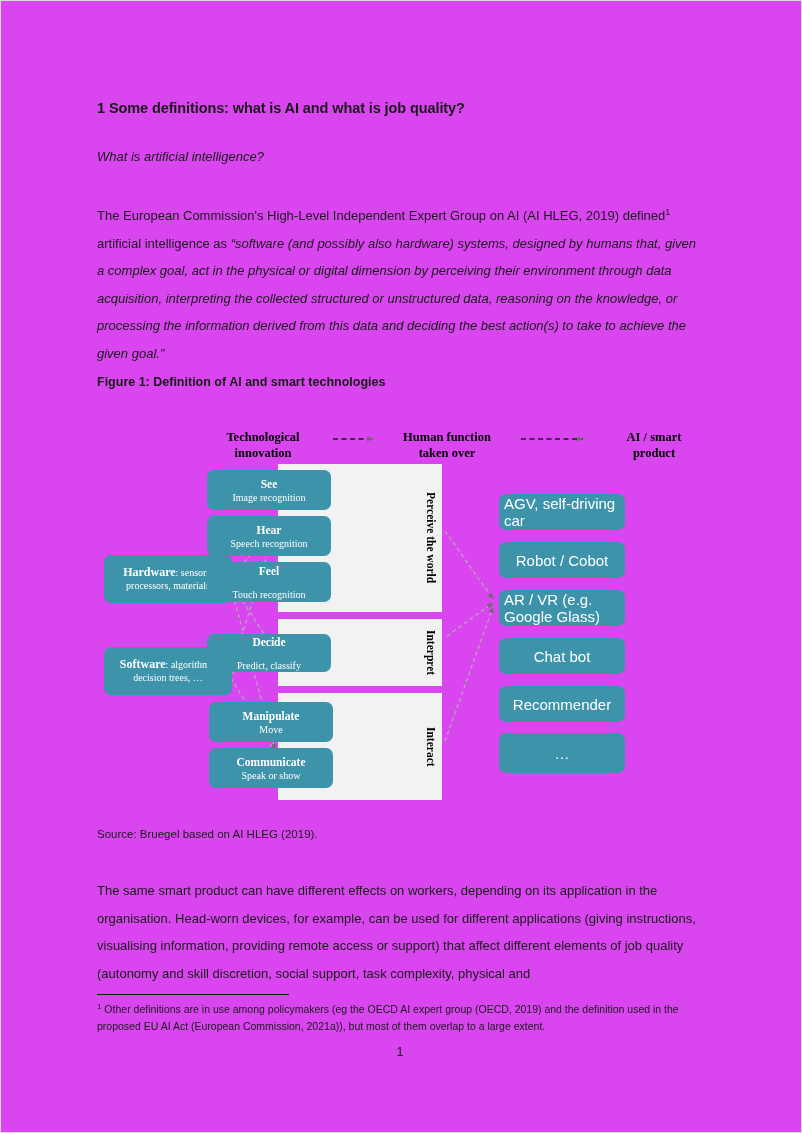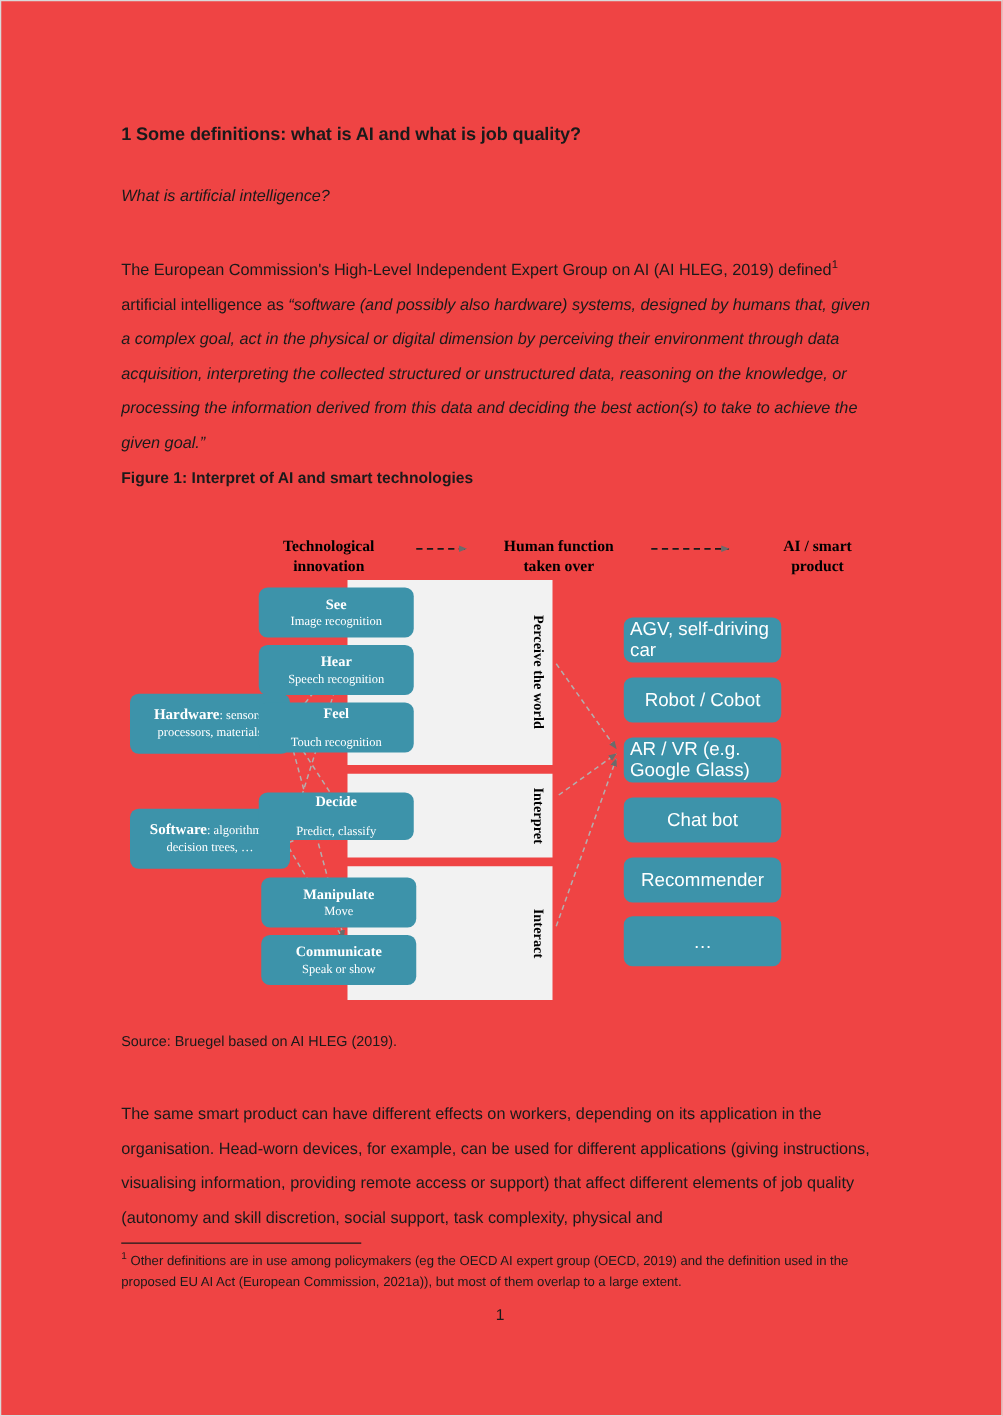--- a/index.html
+++ b/index.html
@@ -9,21 +9,21 @@
     background: #ffffff;
   }
   body {
     font-family: "Liberation Sans", sans-serif;
     -webkit-font-smoothing: antialiased;
   }
   .page {
     position: relative;
     width: 802px;
     height: 1133px;
-    background: #ef4444;
+    background: #d946ef;
     box-sizing: border-box;
     border: 1px solid #d9d9d9;
     overflow: hidden;
   }
   .content {
     position: absolute;
     left: 96px;
     top: 0;
     width: 608px;
   }
@@ -225,21 +225,21 @@
   <div class="content">
 
     <div class="h1">1 Some definitions: what is AI and what is job quality?</div>
 
     <div class="subhead">What is artificial intelligence?</div>
 
     <p class="para p1">
       <span>The European Commission's High-Level Independent Expert Group on AI (AI HLEG, 2019) defined</span><sup class="fn">1</sup><span> artificial intelligence as </span><span class="q">“software (and possibly also hardware) systems, designed by humans that, given a complex goal, act in the physical or digital dimension by perceiving their environment through data acquisition, interpreting the collected structured or unstructured data, reasoning on the knowledge, or processing the information derived from this data and deciding the best action(s) to take to achieve the given goal.”</span>
     </p>
 
-    <div class="figcap">Figure 1: Interpret of AI and smart technologies</div>
+    <div class="figcap">Figure 1: Definition of AI and smart technologies</div>
 
     <div class="figure">
 
       <svg class="links" viewBox="0 0 608 390">
         <defs>
           <marker id="ah" markerWidth="7" markerHeight="7" refX="6" refY="3.2" orient="auto" markerUnits="userSpaceOnUse">
             <path d="M0,0.6 L6.6,3.2 L0,5.8 z" fill="#6b6b6b"></path>
           </marker>
         </defs>
 

